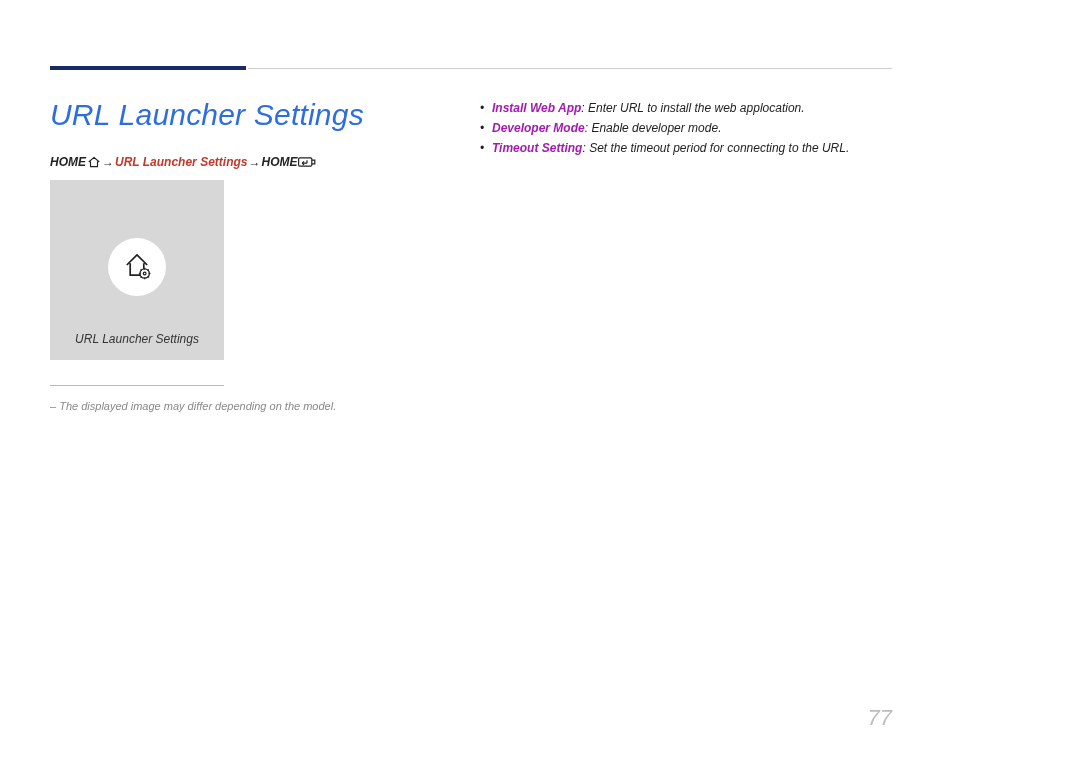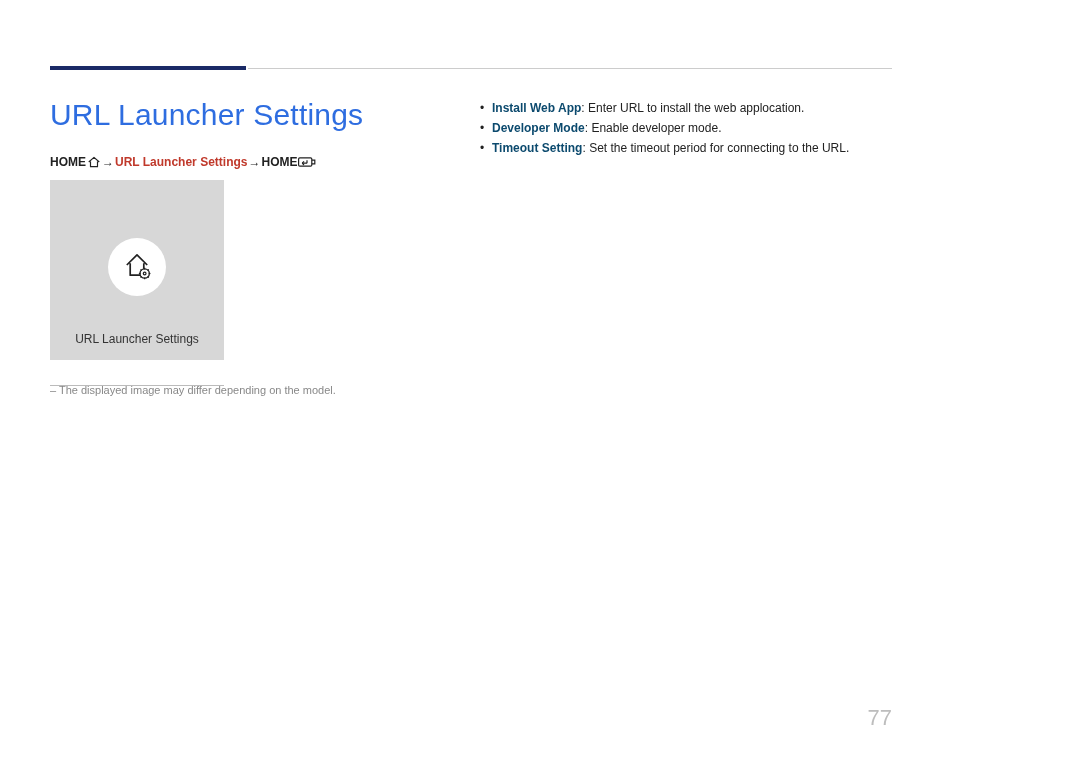--- a/index.html
+++ b/index.html
@@ -1,17 +1,17 @@
 <!DOCTYPE html>
 <html><head>
 <meta charset="utf-8">
 <style>
   * { box-sizing: border-box; margin: 0; padding: 0; }
   html, body { width: 1080px; height: 763px; background: #fff; font-family: Arial, Helvetica, sans-serif; color: #222; }
-  .page { position: relative; width: 940px; height: 763px; }
+  .page { position: relative; width: 940px; height: 763px; font-style: italic; }
   .topbar-accent {
     position: absolute; left: 50px; top: 66px; width: 196px; height: 1px;
     border-top: 4px solid #1a2a66;
   }
   .topbar-line {
     position: absolute; left: 248px; top: 68px; right: 48px; height: 0;
     border-top: 1px solid #ccc;
   }
   .main-title {
     position: absolute; left: 50px; top: 98px;
@@ -33,33 +33,33 @@
     display: flex; align-items: center; justify-content: center; position: relative;
   }
   .thumb .label {
     position: absolute; bottom: 14px; left: 0; right: 0; text-align: center;
     font-size: 12px; color: #333;
   }
   .img-note-rule {
     position: absolute; left: 50px; top: 385px; width: 174px; height: 0; border-top: 1px solid #bbb;
   }
   .img-note {
-    position: absolute; left: 50px; top: 384px; font-size: 11px; color: #888;
+    position: absolute; left: 50px; top: 400px; font-size: 11px; color: #888;
   }
   .img-note::before { content: "– "; color: #888; }
   .features {
     position: absolute; left: 478px; top: 98px; right: 48px;
     font-size: 12px; line-height: 20px; color: #222;
   }
   .features ul { list-style: none; }
   .features li { position: relative; padding-left: 14px; margin-bottom: 0; }
   .features li::before {
     content: "•"; position: absolute; left: 2px; top: 0; color: #222;
   }
-  .features .term { color: #0c4a6e; font-weight: 700; }
+  .features .term { color: #a21caf; font-weight: 700; }
   .page-number {
     position: absolute; right: 48px; bottom: 32px; font-size: 22px; color: #bdbdbd;
   }
 </style>
 </head>
 <body>
 
 <div class="page">
   <div class="topbar-accent"></div>
   <div class="topbar-line"></div>

